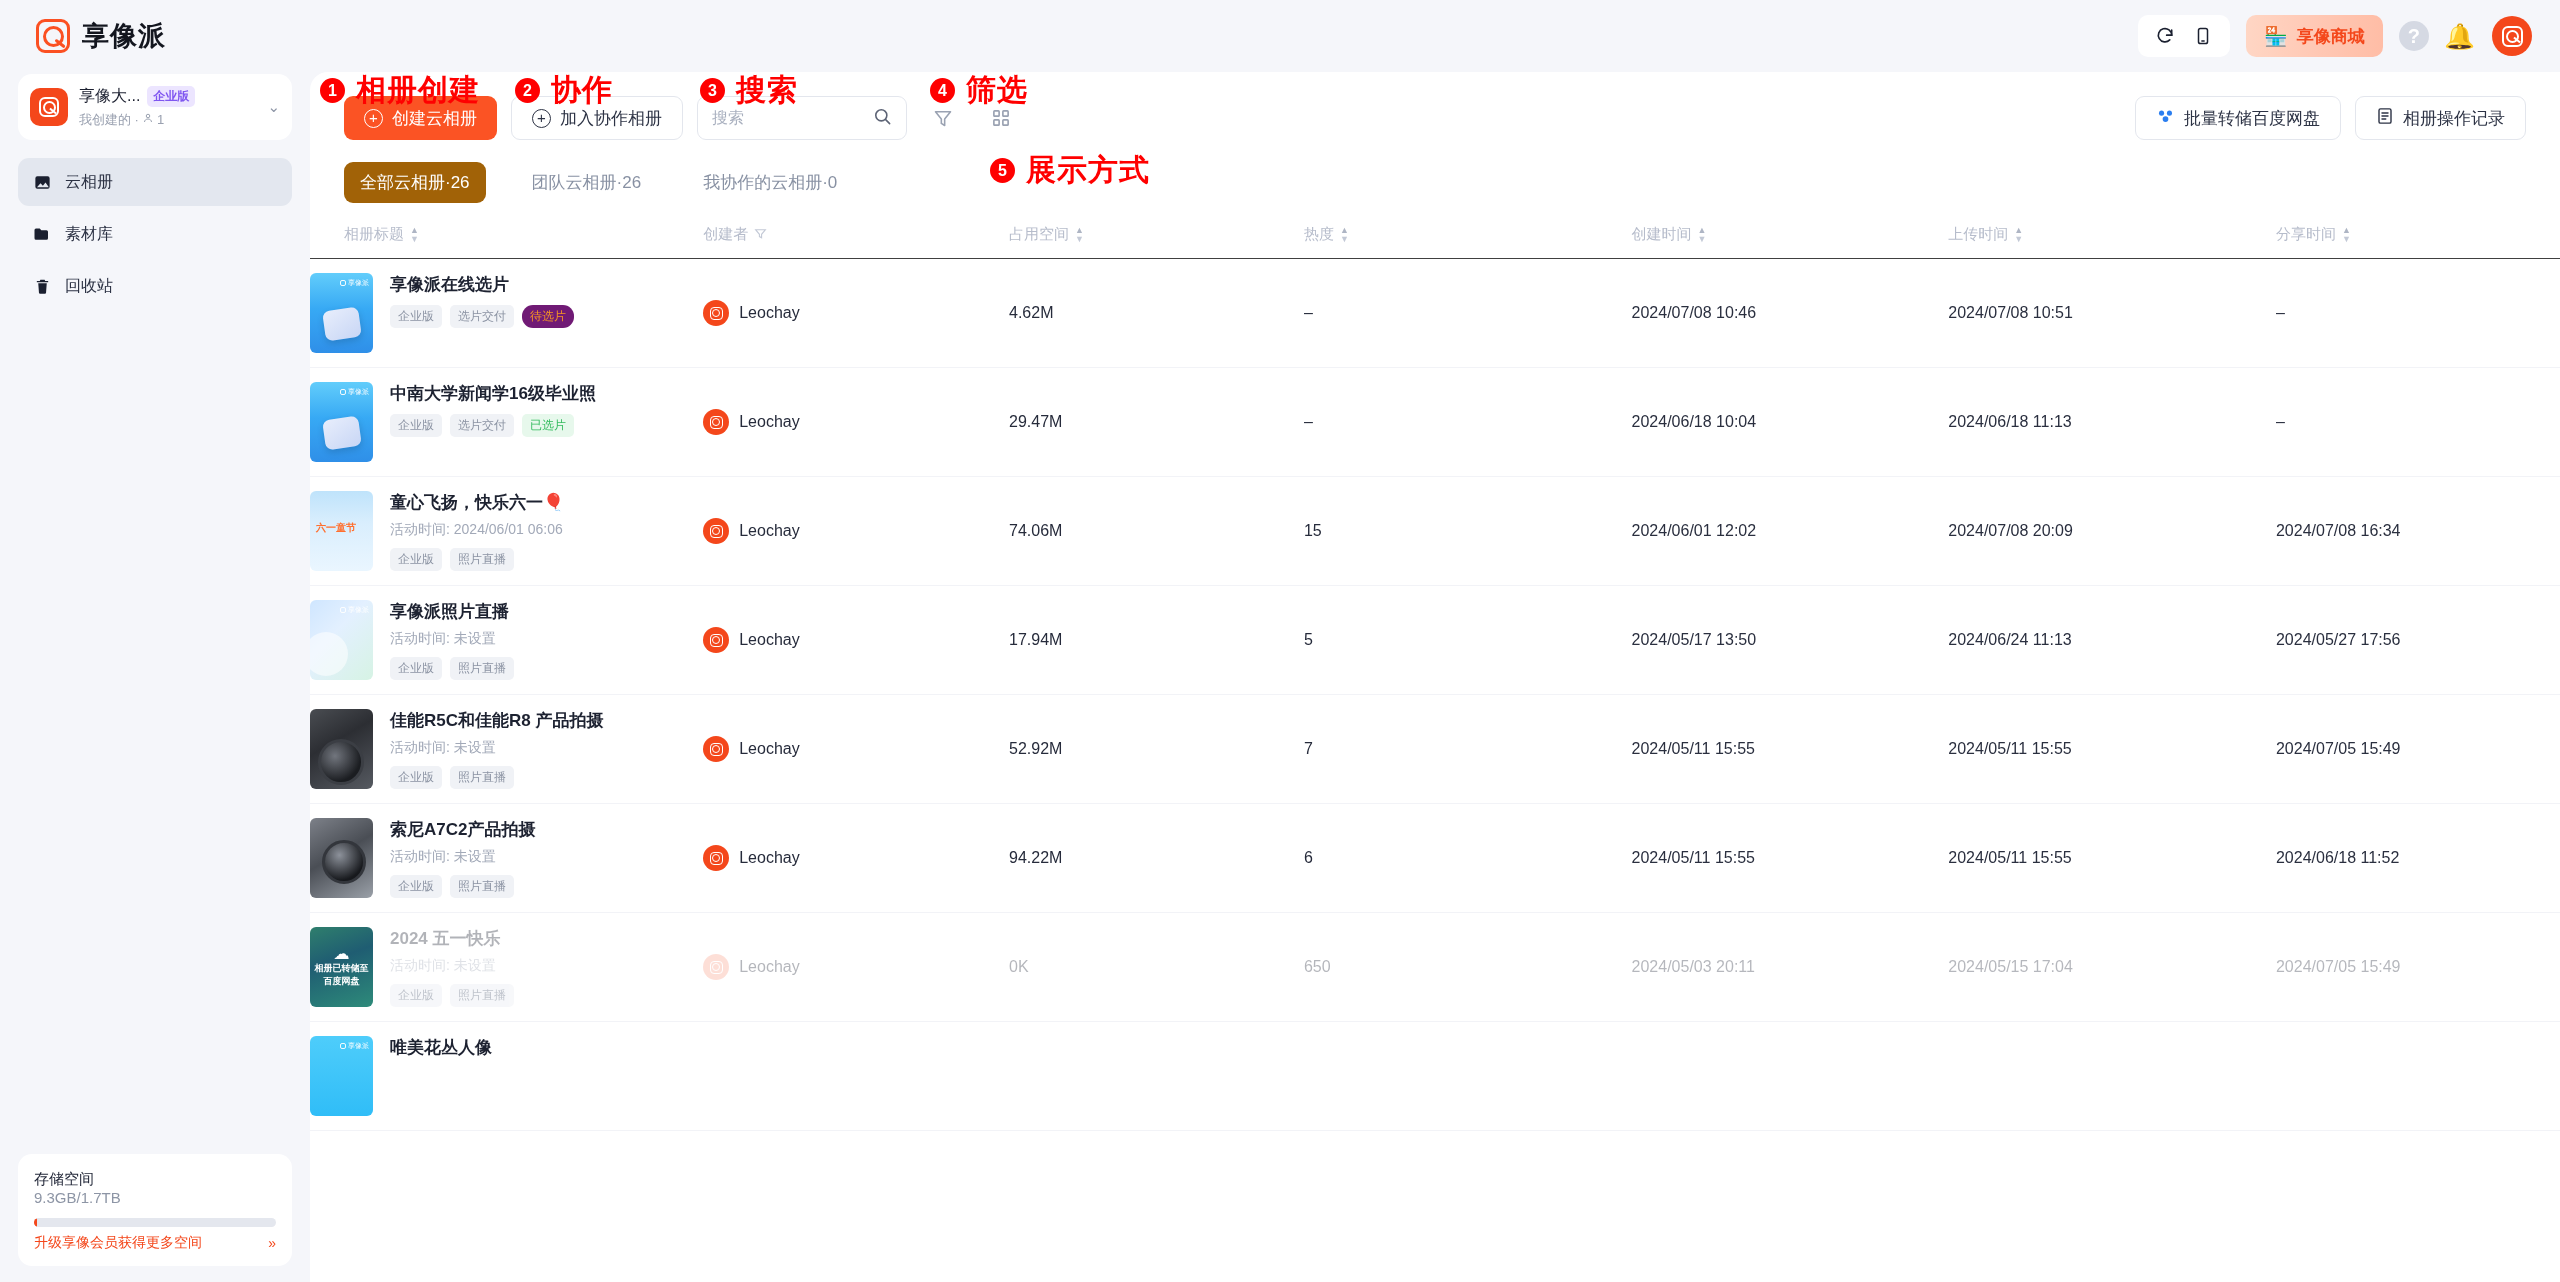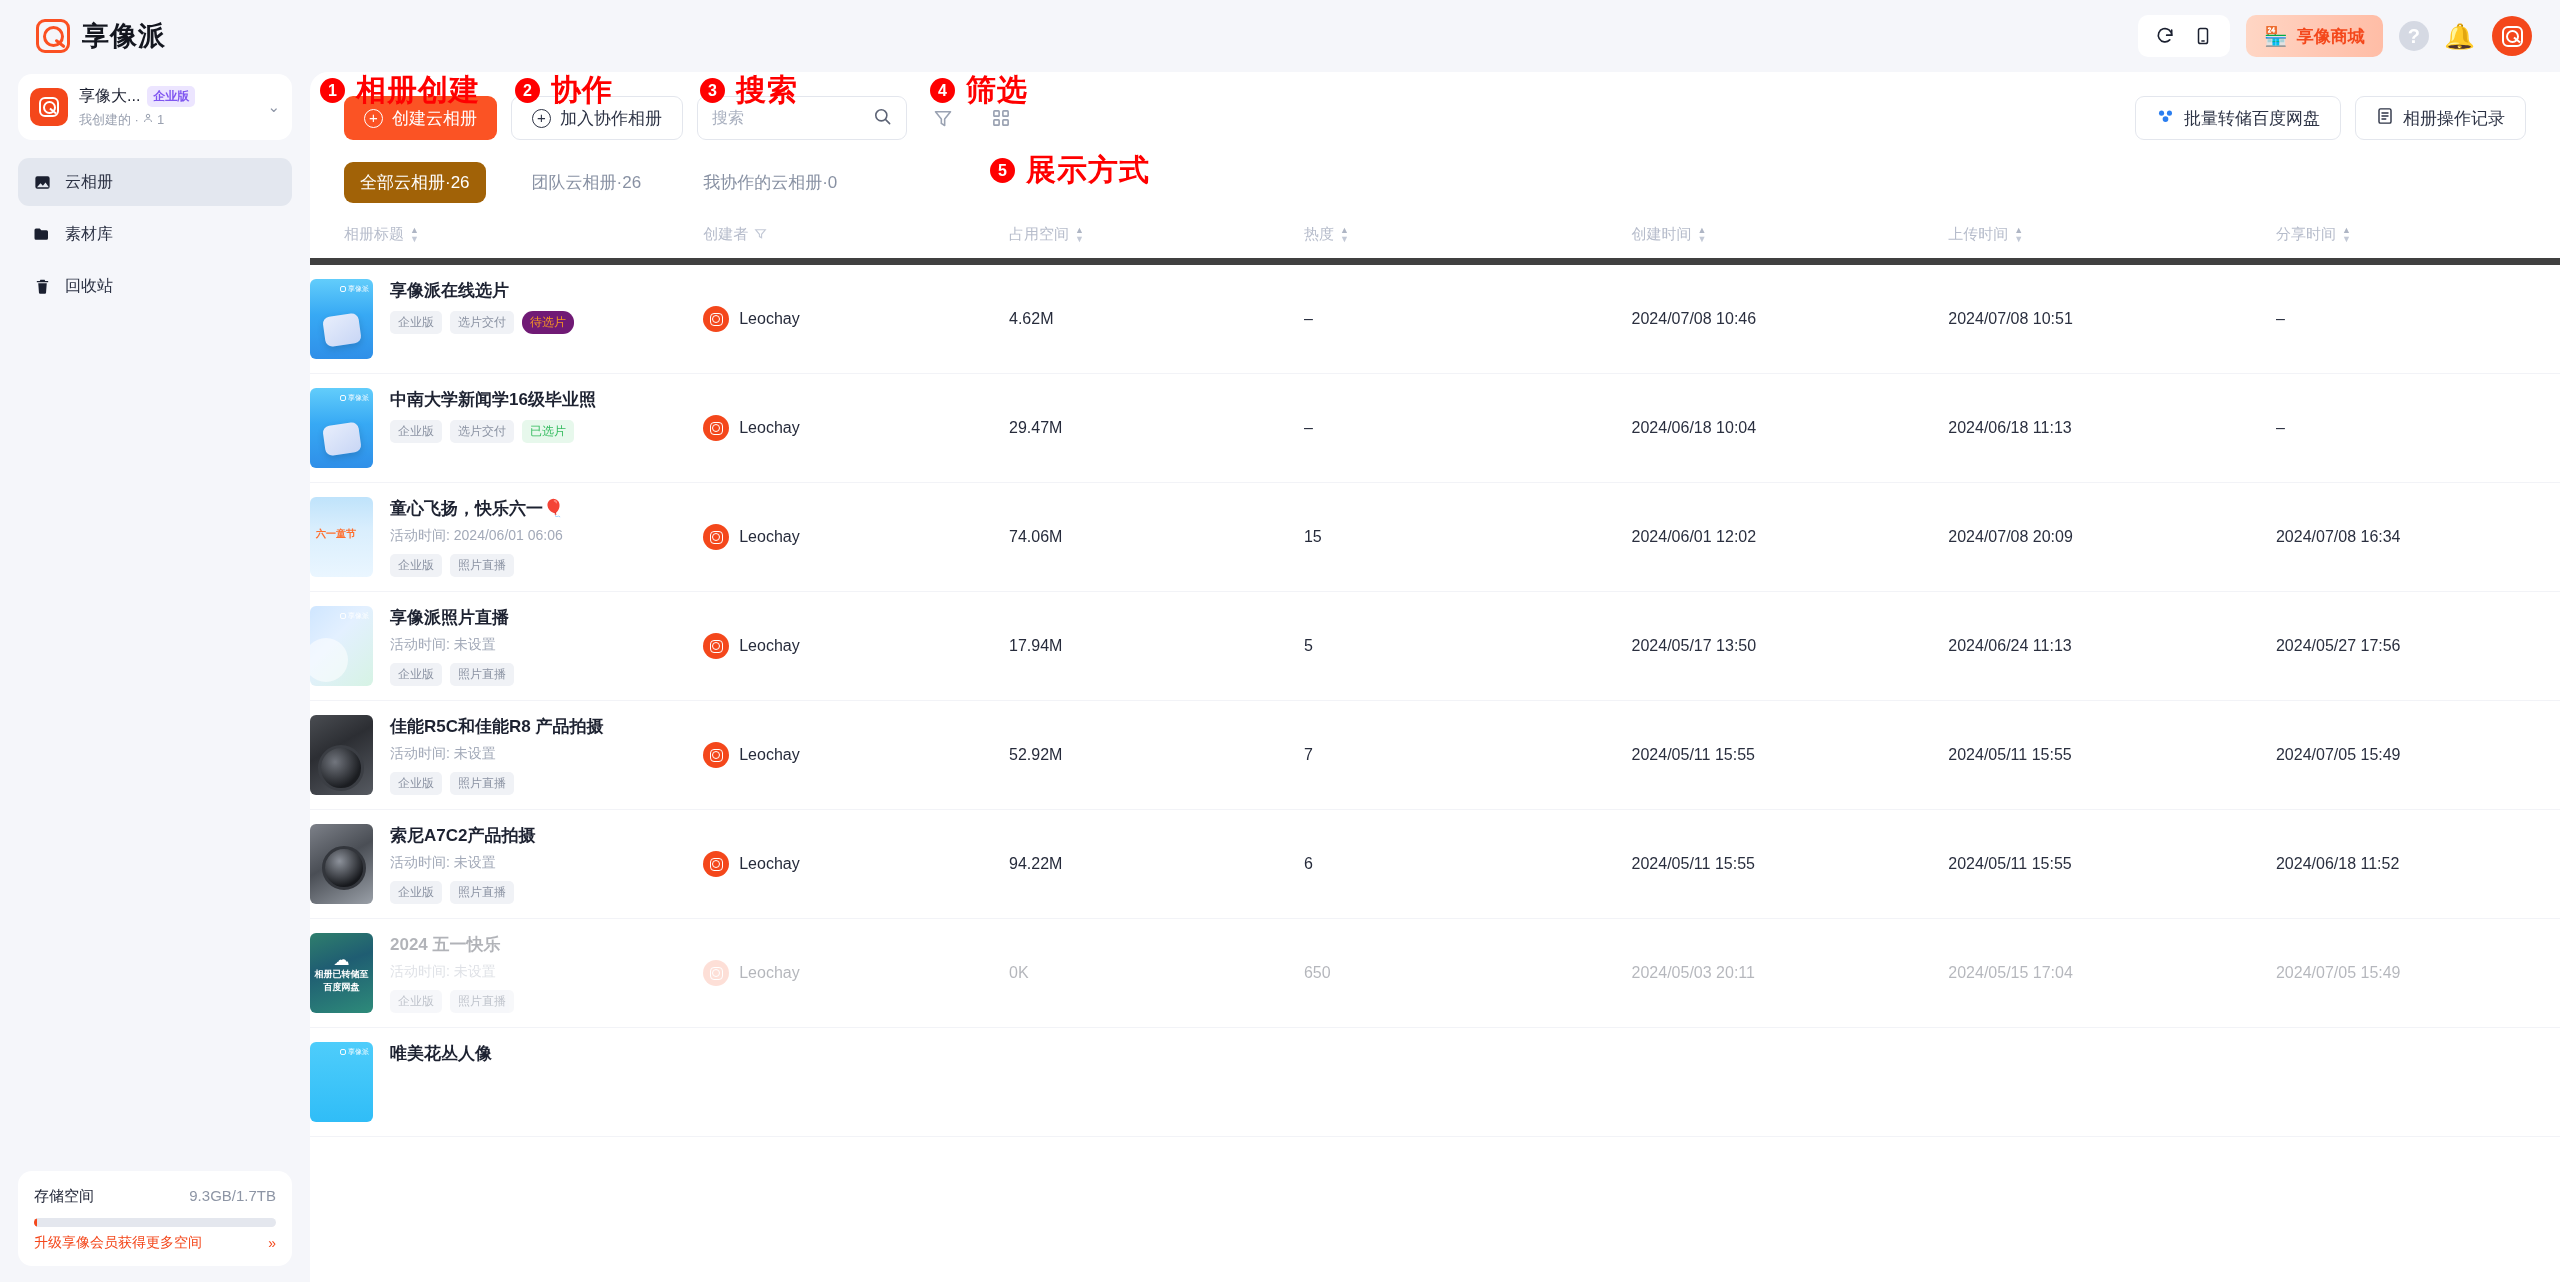--- a/index.html
+++ b/index.html
@@ -107,21 +107,21 @@
     display: flex; align-items: center; gap: 13px; height: 48px;
     border-radius: 11px; padding: 0 14px; cursor: pointer;
     font-size: 16px; color: #2c3244;
   }
   .nav-item.active { background: #e3e7ef; }
   .nav-ic { width: 20px; height: 20px; display:flex; align-items:center; justify-content:center; color: #1b2030; flex: none; }
 
   .storage-card {
     margin-top: auto; background: #fff; border-radius: 14px; padding: 16px 16px 14px 16px;
   }
-  .st-row { display: flex; align-items: baseline; justify-content: space-between; }
+  .st-row { display: flex; align-items: baseline; justify-content: space-between; flex-direction: column; }
   .st-label { font-size: 15px; color: #222738; font-weight: 500; }
   .st-val { font-size: 15px; color: #8d95a5; }
   .st-bar { margin-top: 12px; height: 9px; border-radius: 6px; background: #e4e7ee; overflow: hidden; }
   .st-bar-fill { height: 100%; background: #f4471b; border-radius: 6px; width: 1.2%; }
   .st-link {
     margin-top: 7px; display: flex; align-items: center; justify-content: space-between;
     color: #f4471b; font-size: 14px; cursor: pointer;
   }
 
   
@@ -167,21 +167,21 @@
     font-size: 17px; color: #8891a3; padding: 9px 16px; border-radius: 9px; cursor: pointer;
     white-space: nowrap;
   }
   .tab.active { background: #a16207; color: #fff; font-weight: 500; }
 
   
   .table-wrap { flex: 1; overflow: hidden; margin-top: 12px; }
   table.grid { width: 100%; border-collapse: collapse; table-layout: fixed; }
   table.grid th {
     text-align: left; font-weight: 400; font-size: 15px; color: #b6bccb;
-    padding: 10px 0 14px 0; border-bottom: 7px solid #404040;
+    padding: 10px 0 14px 0; border-bottom: 1px solid #404040;
   }
   .th-in { display: flex; align-items: center; gap: 6px; }
   .sorter { display: inline-flex; flex-direction: column; line-height: 0; gap: 2px; }
   .sorter i { font-style: normal; font-size: 9px; color: #c3c9d6; line-height: 7px; }
   .sorter i.up { color: #aeb5c4; }
   .funnel { color: #c3c9d6; }
 
   table.grid td { padding: 0; border-bottom: 1px solid #f2f3f7; vertical-align: middle; }
   .row-cell-title { padding: 14px 0 14px 0 !important; }
   .album { display: flex; gap: 17px; align-items: flex-start; }

